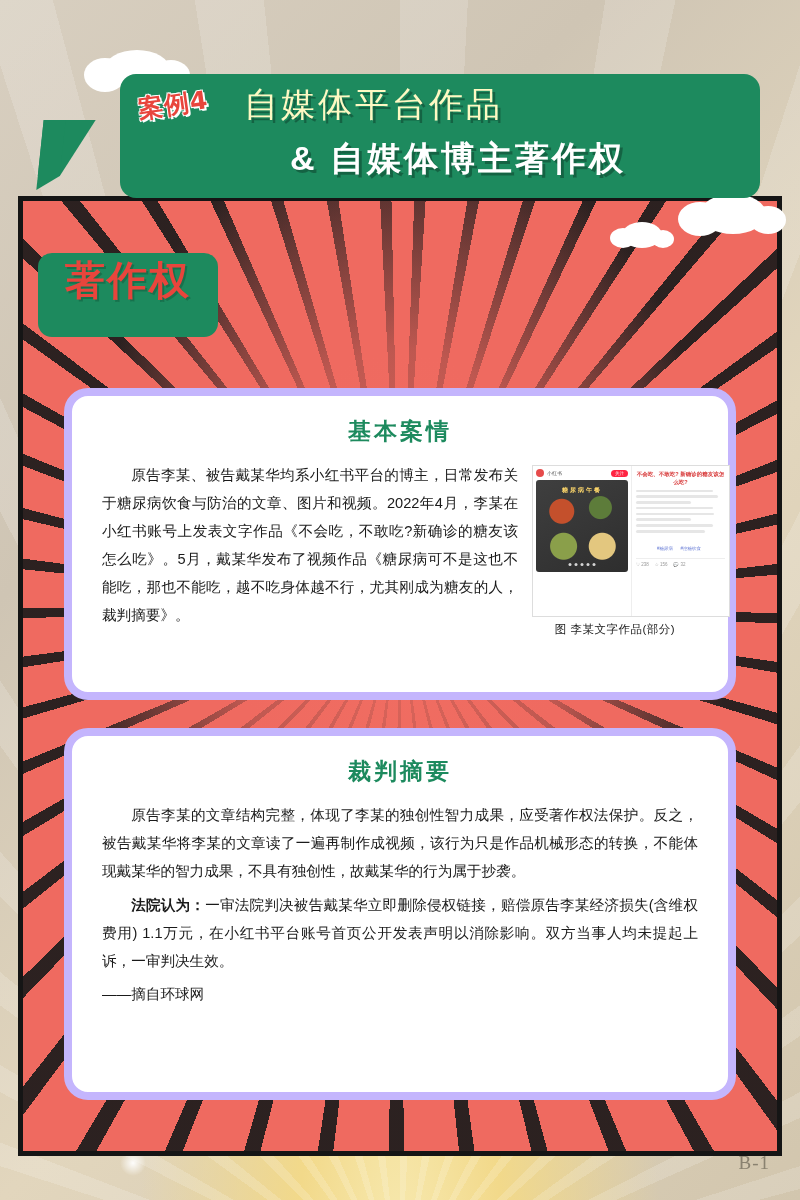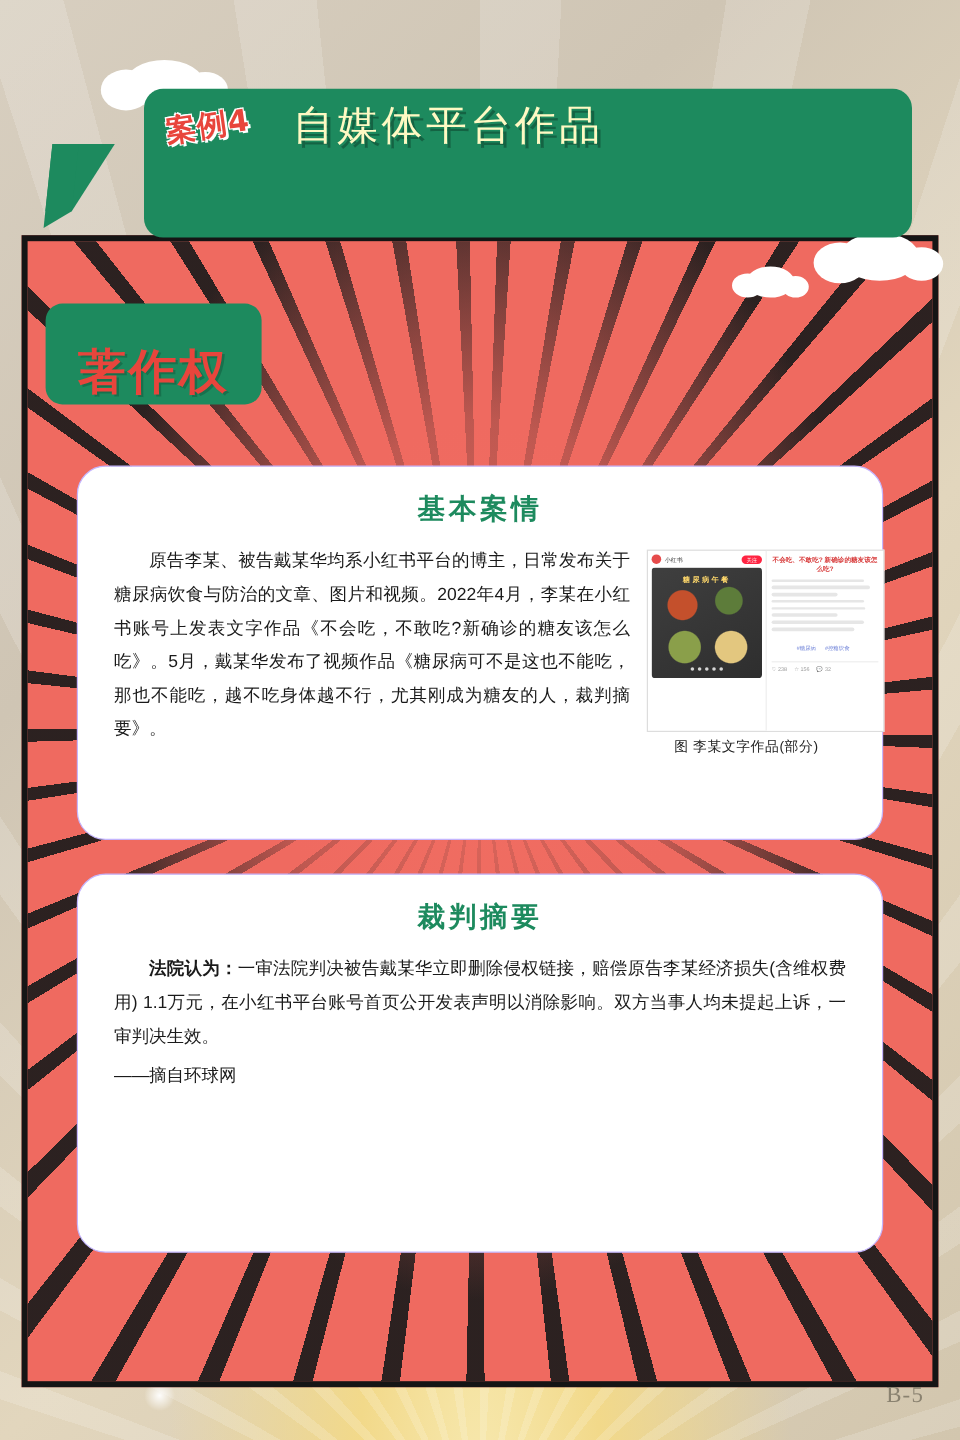--- a/index.html
+++ b/index.html
@@ -99,38 +99,38 @@
   .cloud-b::before { width: 44px; height: 34px; left: -22px; top: 8px; }
   .cloud-b::after  { width: 36px; height: 28px; left: 50px; top: 12px; }
   .cloud-c { left: 622px; top: 222px; width: 40px; height: 26px; }
   .cloud-c::before { width: 26px; height: 20px; left: -12px; top: 6px; }
   .cloud-c::after  { width: 22px; height: 18px; left: 30px; top: 8px; }
 
   
   .green-label {
     position: absolute; left: 38px; top: 253px; width: 180px; height: 84px;
     background: #1d8a5e; border-radius: 14px; z-index: 7;
-    display: flex; align-items: flex-end; justify-content: center;
+    display: flex; align-items: flex-start; justify-content: center;
   }
   .green-label span {
     color: #e8453c; font-size: 40px; font-weight: 700; letter-spacing: 2px;
     text-shadow: 2px 2px 0 rgba(0,0,0,.18);
   }
 
   
   .card {
     position: absolute;
     background: #fff;
-    border: 1px solid #c4b5fd;
+    border: 8px solid #c4b5fd;
     border-radius: 24px;
     z-index: 8;
     padding: 20px 30px 22px 30px;
   }
   .card-1 { left: 64px; top: 388px; width: 672px; height: 312px; }
-  .card-2 { left: 64px; top: 728px; width: 672px; height: 316px; }
+  .card-2 { left: 64px; top: 728px; width: 672px; height: 372px; }
 
   .card-title {
     text-align: center;
     color: #1d8a5e;
     font-size: 23px;
     font-weight: 700;
     letter-spacing: 3px;
     margin-bottom: 14px;
     font-family: "DejaVu Sans", sans-serif;
   }
@@ -234,20 +234,21 @@
 </div>
 
 <div class="cloud cloud-a"></div>
 <div class="cloud cloud-b"></div>
 <div class="cloud cloud-c"></div>
 
 <div class="bubble-tail"></div>
 <div class="bubble">
   <div class="case-tag">案例4</div>
   <div class="title-1">自媒体平台作品</div>
+  <div class="title-2">&amp; 自媒体博主著作权</div>
 </div>
 
 <div class="green-label">
   <span>著作权</span>
 </div>
 
 <div class="card card-1">
   <div class="card-title">基本案情</div>
 
   <div class="fig-wrap">
@@ -293,17 +294,18 @@
       </div>
     </div>
     <div class="fig-caption">图 李某文字作品(部分)</div>
   </div>
 
   <div class="para">原告李某、被告戴某华均系小红书平台的博主，日常发布关于糖尿病饮食与防治的文章、图片和视频。2022年4月，李某在小红书账号上发表文字作品《不会吃，不敢吃?新确诊的糖友该怎么吃》。5月，戴某华发布了视频作品《糖尿病可不是这也不能吃，那也不能吃，越不吃身体越不行，尤其刚成为糖友的人，裁判摘要》。</div>
 </div>
 
 <div class="card card-2">
   <div class="card-title">裁判摘要</div>
+  <div class="para">原告李某的文章结构完整，体现了李某的独创性智力成果，应受著作权法保护。反之，被告戴某华将李某的文章读了一遍再制作成视频，该行为只是作品机械形态的转换，不能体现戴某华的智力成果，不具有独创性，故戴某华的行为属于抄袭。</div>
   <div class="para"><b>法院认为：</b><span>一审法院判决被告戴某华立即删除侵权链接，赔偿原告李某经济损失(含维权费用) 1.1万元，在小红书平台账号首页公开发表声明以消除影响。双方当事人均未提起上诉，一审判决生效。</span></div>
   <div class="sig">——摘自环球网</div>
 </div>
 
-<div class="page-num">B-5</div>
+<div class="page-num">B-1</div>
 
 </body></html>

